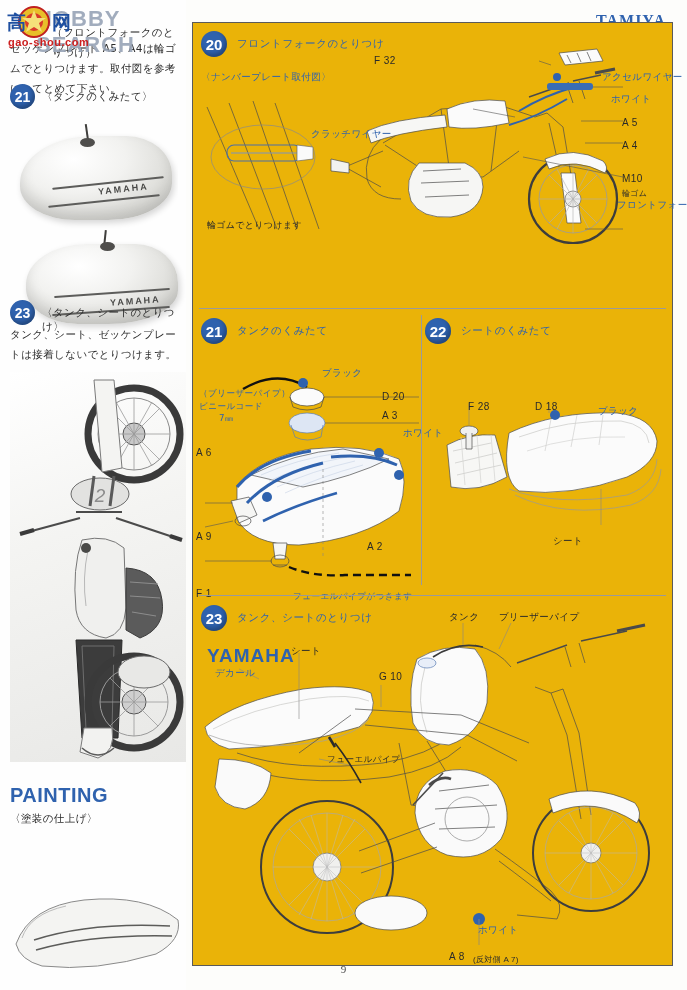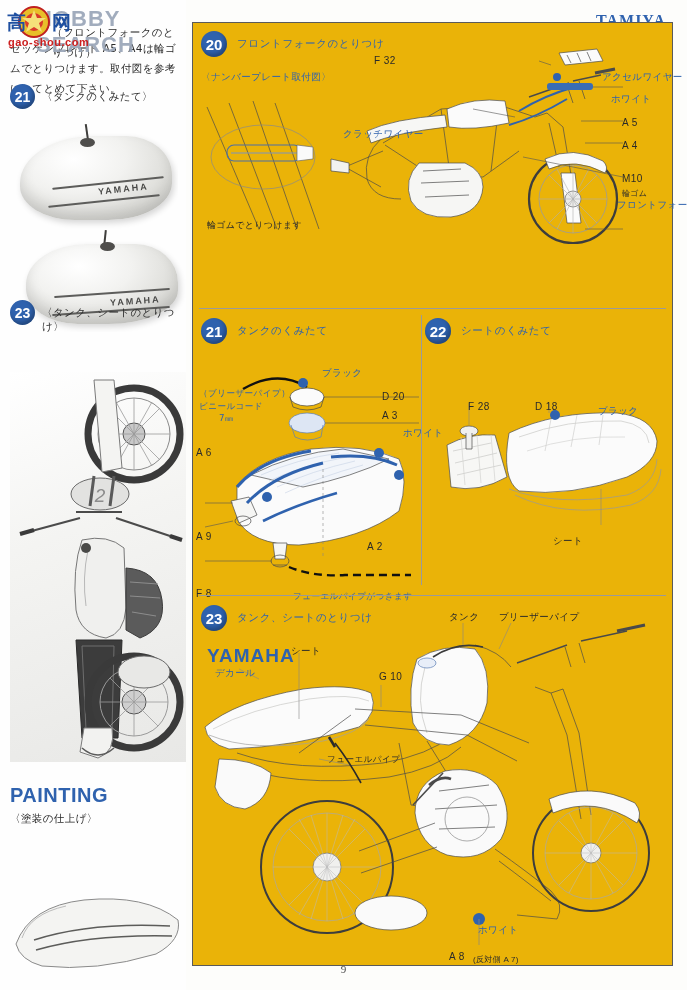--- a/index.html
+++ b/index.html
@@ -121,20 +121,21 @@
       <div class="tankphoto" style="position:absolute;left:4px;top:22px;width:152px;height:80px;border-radius:40% 28% 46% 34%/50% 48% 42% 44%;"></div>
       <div class="tankstem" style="left:82px;top:8px;height:16px;transform:rotate(6deg);"></div>
       <div class="tankcap" style="left:78px;top:20px;"></div>
       <div class="tankstripe" style="left:32px;top:70px;width:116px;transform:rotate(-4deg);"></div>
       <div class="tankstripe" style="left:30px;top:88px;width:118px;transform:rotate(-4deg);"></div>
       <div class="tankword" style="left:88px;top:74px;transform:rotate(-4deg);">YAMAHA</div>
     </div>
 
     <div class="stepnum" style="left:10px;top:300px;">23</div>
     <div class="steptitle jp" style="left:42px;top:306px;">〈タンク、シートのとりつけ〉</div>
+    <div class="ltext jp" style="left:10px;top:324px;width:174px;">タンク、シート、ゼッケンプレートは接着しないでとりつけます。</div>
 
     <div class="photo bikephoto" style="left:10px;top:372px;width:176px;height:390px;">
       <svg width="176" height="390" viewBox="0 0 176 390">
         <g stroke="#6b6b6b" fill="none" stroke-width="1">
 
           <circle cx="124" cy="62" r="46" stroke="#3a3a3a" stroke-width="7"></circle>
           <circle cx="124" cy="62" r="36" stroke="#8a8a8a" stroke-width="1"></circle>
           <circle cx="124" cy="62" r="11" fill="#c9c9c9" stroke="#555"></circle>
           <g stroke="#9a9a9a" stroke-width=".8">
             <line x1="124" y1="26" x2="124" y2="98"></line>
@@ -291,21 +292,21 @@
         <line x1="258" y1="74" x2="300" y2="74"></line>
         <line x1="262" y1="96" x2="300" y2="96"></line>
         <line x1="200" y1="110" x2="300" y2="130"></line>
         <line x1="262" y1="182" x2="300" y2="182"></line>
         <line x1="228" y1="18" x2="216" y2="14"></line>
         <line x1="192" y1="70" x2="150" y2="62"></line>
       </g>
     </svg>
 
     <div class="lblk" style="left:181px;top:32px;">F 32</div>
-    <div class="lbl jp" style="left:150px;top:105px;">クラッチワイヤー</div>
+    <div class="lbl jp" style="left:118px;top:105px;">クラッチワイヤー</div>
     <div class="lbl jp" style="left:409px;top:48px;">アクセルワイヤー</div>
     <div class="lbl jp" style="left:418px;top:70px;">ホワイト</div>
     <div class="lblk" style="left:429px;top:94px;">A 5</div>
     <div class="lblk" style="left:429px;top:117px;">A 4</div>
     <div class="lblk" style="left:429px;top:150px;">M10</div>
     <div class="lblsm jp" style="left:429px;top:165px;">輪ゴム</div>
     <div class="lbl jp" style="left:412px;top:176px;margin-left:12px;">フロントフォーク</div>
 
     <div class="divider" style="left:6px;top:285px;width:467px;height:1px;"></div>
 
@@ -364,21 +365,21 @@
 
     <div class="lbl jp" style="left:129px;top:344px;">ブラック</div>
     <div class="lbl jp" style="left:6px;top:365px;font-size:8.6px;">（ブリーザーパイプ）</div>
     <div class="lbl jp" style="left:6px;top:378px;font-size:8.6px;">ビニールコード</div>
     <div class="lbl jp" style="left:26px;top:390px;font-size:8.6px;">7㎜</div>
     <div class="lblk" style="left:189px;top:368px;">D 20</div>
     <div class="lblk" style="left:189px;top:387px;">A 3</div>
     <div class="lblk" style="left:3px;top:424px;">A 6</div>
     <div class="lblk" style="left:3px;top:508px;">A 9</div>
     <div class="lblk" style="left:174px;top:518px;">A 2</div>
-    <div class="lblk" style="left:3px;top:565px;">F 8</div>
+    <div class="lblk" style="left:3px;top:565px;">F 1</div>
     <div class="lbl jp" style="left:210px;top:404px;">ホワイト</div>
     <div class="lbl jp" style="left:100px;top:568px;font-size:8.6px;">フューエルパイプがつきます</div>
 
     <div class="divider" style="left:228px;top:292px;width:1px;height:270px;"></div>
 
     <div class="secnum" style="left:232px;top:295px;">22</div>
     <div class="sectitle jp" style="left:268px;top:301px;">シートのくみたて</div>
 
     <svg style="position:absolute;left:238px;top:370px;" width="236" height="190" viewBox="0 0 236 190">
       <g class="ln">

